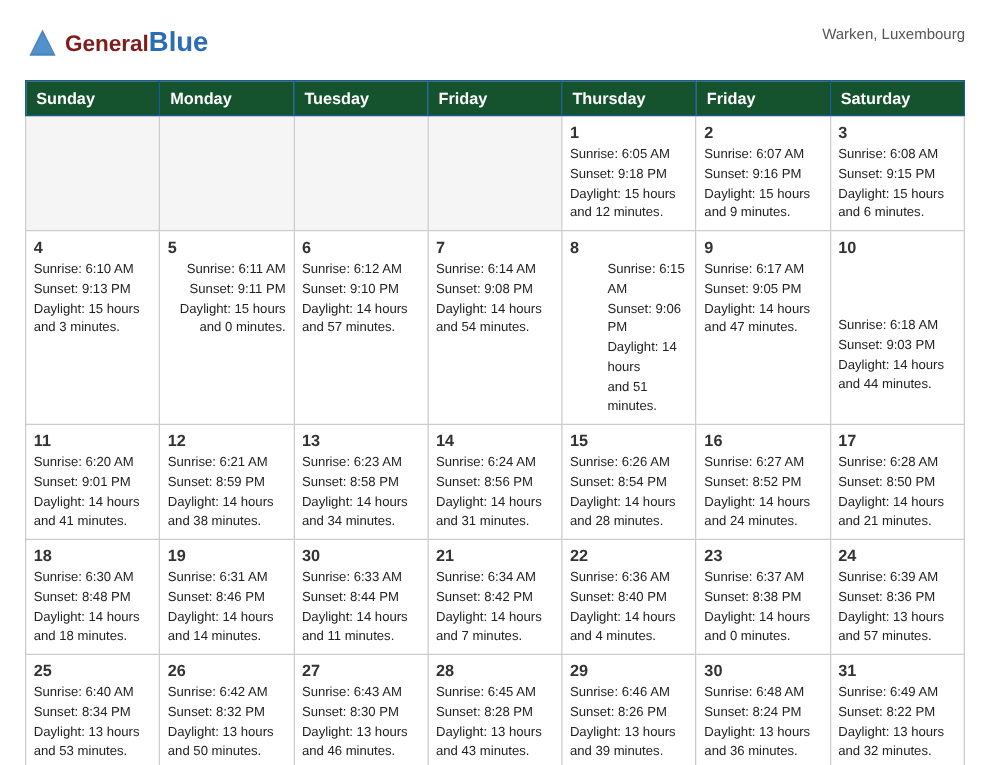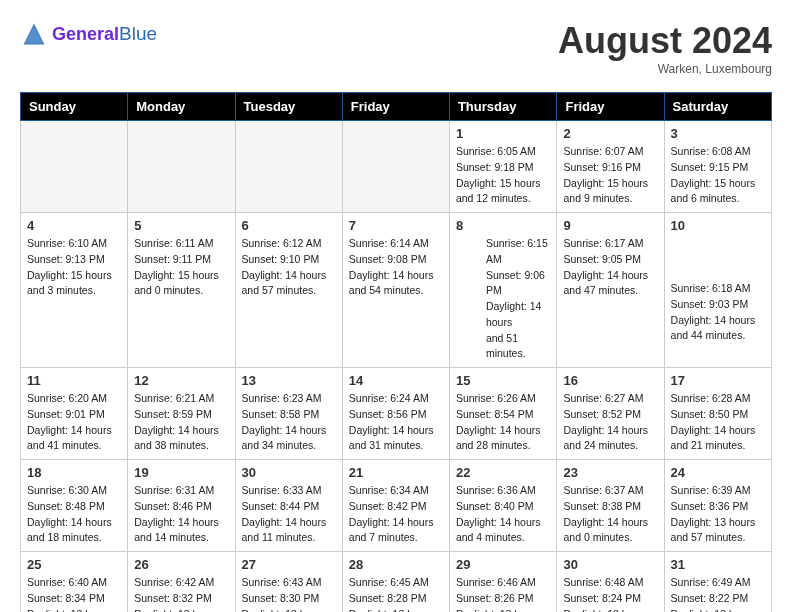--- a/index.html
+++ b/index.html
@@ -36,21 +36,21 @@
     .location {
       font-size: 12px;
       color: #555;
     }
     .calendar {
       width: 100%;
       border-collapse: collapse;
       border: 1px solid #ccc;
     }
     .calendar th {
-      background-color: #000000;
+      background-color: #14532d;
       color: #fff;
       text-align: left;
       padding: 6px 8px;
       font-size: 13px;
       border: 1px solid #1a5a9a;
     }
     .calendar td {
       border: 1px solid #ccc;
       vertical-align: top;
       padding: 5px 6px;
@@ -81,25 +81,24 @@
 </head>
 <body>
 
 <div class="header">
   <div class="logo">
     <svg class="logo-icon" viewBox="0 0 32 32" xmlns="http://www.w3.org/2000/svg">
       <polygon points="16,4 28,28 4,28" fill="#2a6db5" opacity="0.85"></polygon>
       <polygon points="16,8 26,26 6,26" fill="#5a9fd4" opacity="0.5"></polygon>
     </svg>
     <div>
-      <span style="font-size:18px;font-weight:bold;color:#6d28d9;">General</span><span style="font-size:19px;font-weight:normal;color:#2a6db5;">Blue</span>
+      <span style="font-size:18px;font-weight:bold;color:#7f1d1d;">General</span><span style="font-size:22px;font-weight:bold;color:#2a6db5;">Blue</span>
     </div>
   </div>
   <div class="title-block">
-    <div class="month-year">August 2024</div>
     <div class="location">Warken, Luxembourg</div>
   </div>
 </div>
 
 <table class="calendar">
   <thead>
     <tr>
       <th>Sunday</th>
       <th>Monday</th>
       <th>Tuesday</th>
@@ -140,21 +139,21 @@
       <tr class="week-row">
         <td>
           <span class="day-number">4</span>
           <div class="day-info" style="white-space: pre-line;">Sunrise: 6:10 AM
 Sunset: 9:13 PM
 Daylight: 15 hours
 and 3 minutes.</div>
         </td>
         <td>
           <span class="day-number">5</span>
-          <div class="day-info" style="white-space: pre-line;">Sunrise: 6:11 AM
+          <div class="day-info" style="white-space: pre-line; text-align: right;">Sunrise: 6:11 AM
 Sunset: 9:11 PM
 Daylight: 15 hours
 and 0 minutes.</div>
         </td>
         <td>
           <span class="day-number">6</span>
           <div class="day-info" style="white-space: pre-line;">Sunrise: 6:12 AM
 Sunset: 9:10 PM
 Daylight: 14 hours
 and 57 minutes.</div>

